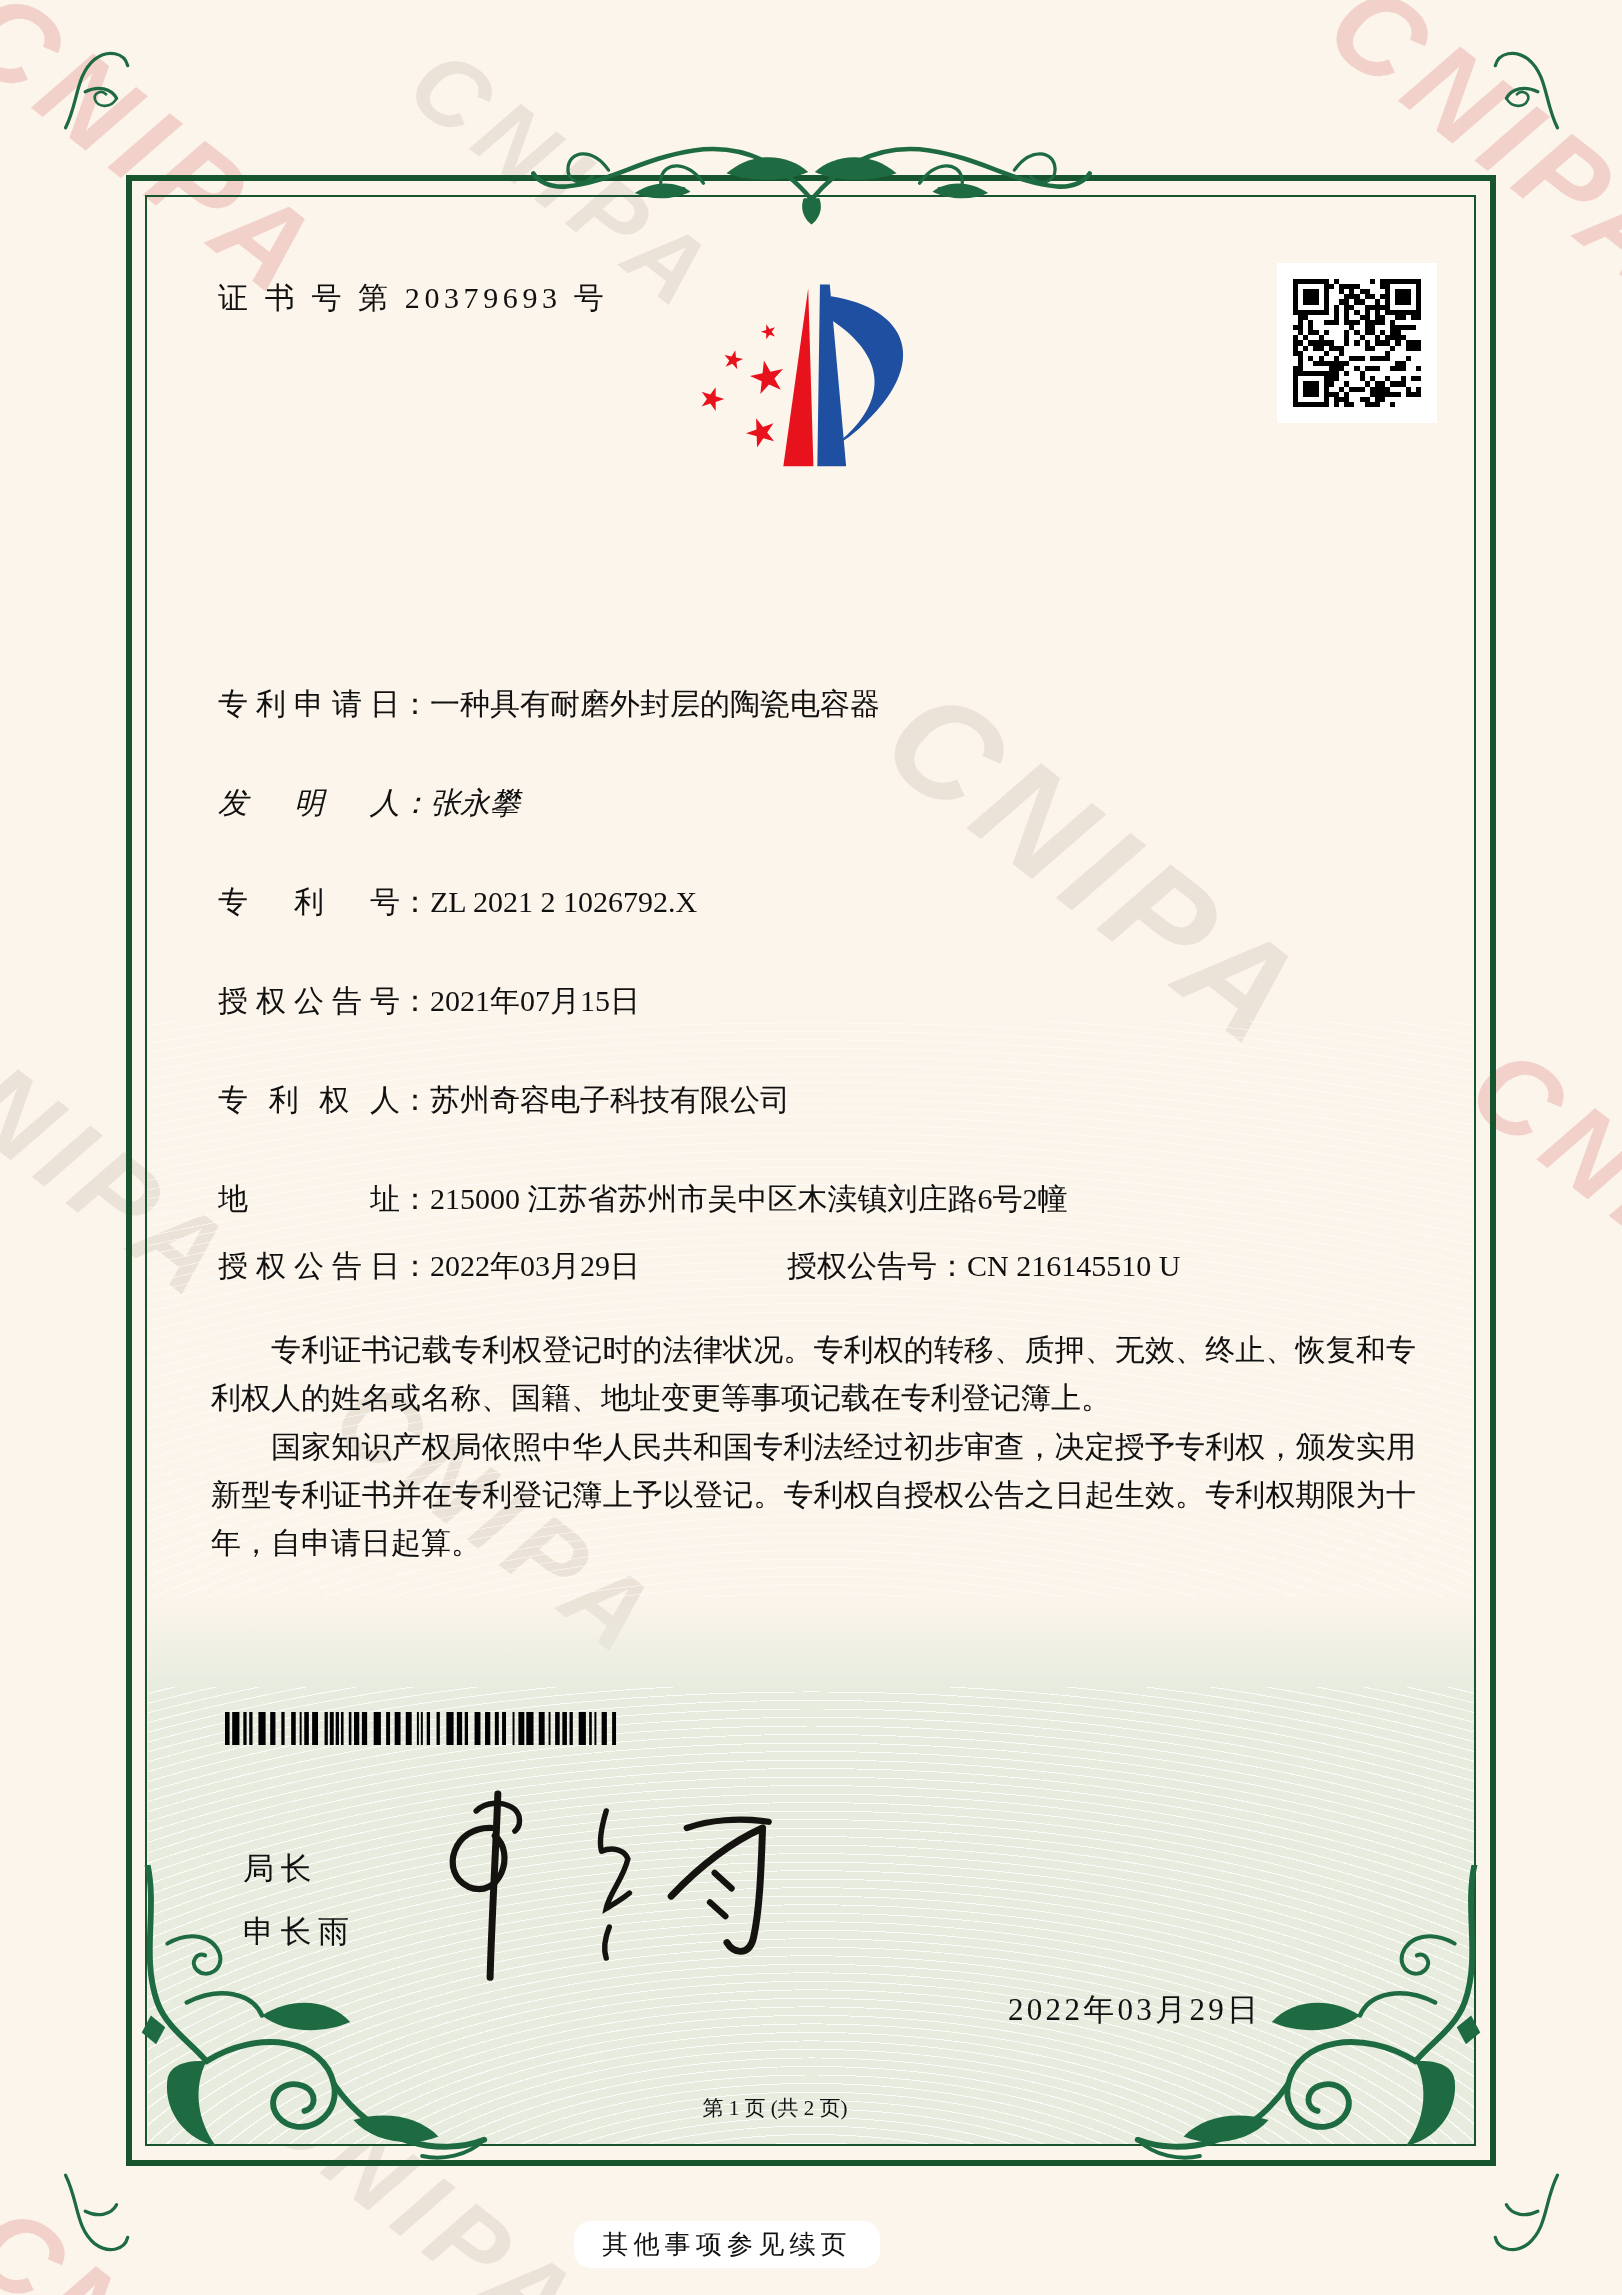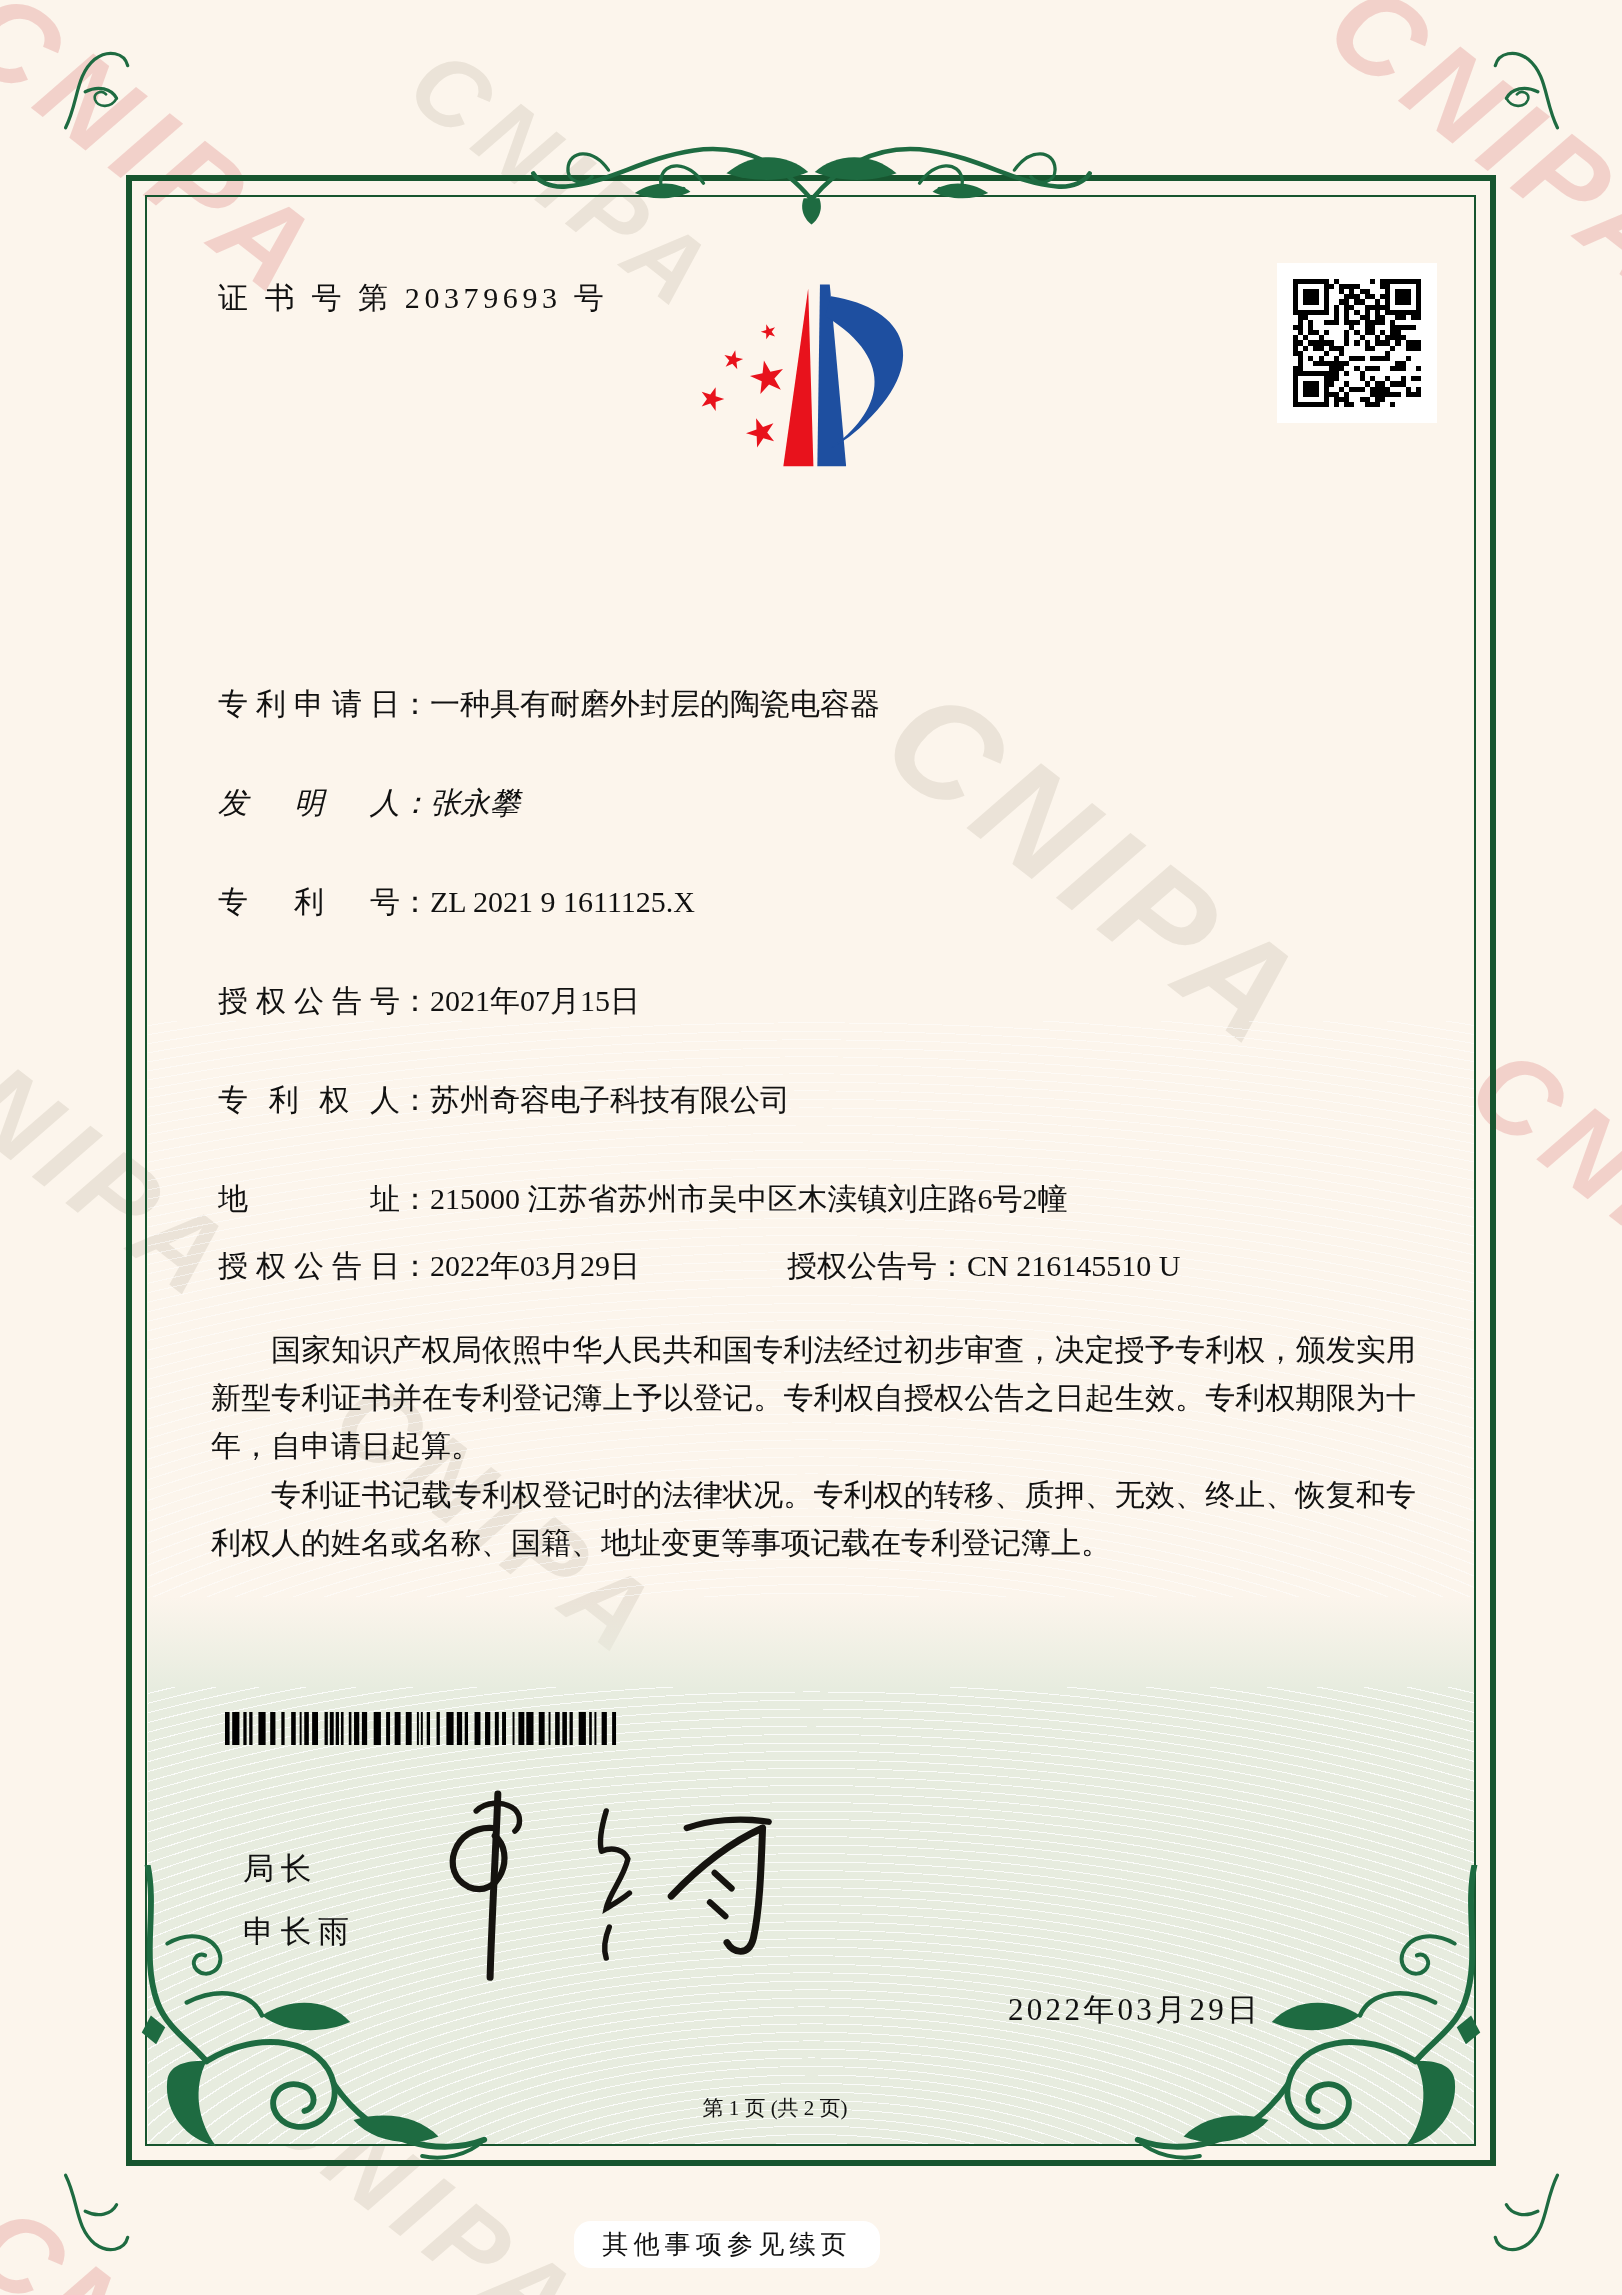--- a/index.html
+++ b/index.html
@@ -506,40 +506,40 @@
 
 
   <div class="fields">
     <div class="frow" style="top:0;">
       <span class="flabel">专利申请日</span><span>：</span><span>一种具有耐磨外封层的陶瓷电容器</span>
     </div>
     <div class="frow" style="top:99px;font-style:italic;">
       <span class="flabel">发明人</span><span>：</span><span>张永攀</span>
     </div>
     <div class="frow" style="top:198px;">
-      <span class="flabel">专利号</span><span>：</span><span>ZL 2021 9 1611125.X</span>
+      <span class="flabel">专利号</span><span>：</span><span>ZL 2021 2 1026792.X</span>
     </div>
     <div class="frow" style="top:297px;">
       <span class="flabel">授权公告号</span><span>：</span><span>2021年07月15日</span>
     </div>
     <div class="frow" style="top:396px;">
       <span class="flabel">专利权人</span><span>：</span><span>苏州奇容电子科技有限公司</span>
     </div>
     <div class="frow" style="top:495px;">
       <span class="flabel">地址</span><span>：</span><span>215000  江苏省苏州市吴中区木渎镇刘庄路6号2幢</span>
     </div>
     <div class="frow" style="top:562px;">
       <span class="flabel">授权公告日</span><span>：</span><span>2022年03月29日</span>
       <span class="grant-right"><span>授权公告号</span><span>：</span><span>CN 216145510 U</span></span>
     </div>
   </div>
 
   <div class="body-text">
+    <p>专利证书记载专利权登记时的法律状况。专利权的转移、质押、无效、终止、恢复和专利权人的姓名或名称、国籍、地址变更等事项记载在专利登记簿上。</p>
     <p>国家知识产权局依照中华人民共和国专利法经过初步审查，决定授予专利权，颁发实用新型专利证书并在专利登记簿上予以登记。专利权自授权公告之日起生效。专利权期限为十年，自申请日起算。</p>
-    <p>专利证书记载专利权登记时的法律状况。专利权的转移、质押、无效、终止、恢复和专利权人的姓名或名称、国籍、地址变更等事项记载在专利登记簿上。</p>
   </div>
 
   <svg class="barcode" id="barcode" viewBox="0 0 600 50" preserveAspectRatio="none">
       <rect x="0" y="0" width="7" height="50"></rect>
       <rect x="11" y="0" width="11" height="50"></rect>
       <rect x="28" y="0" width="5" height="50"></rect>
       <rect x="37" y="0" width="5" height="50"></rect>
       <rect x="51" y="0" width="11" height="50"></rect>
       <rect x="69" y="0" width="8" height="50"></rect>
       <rect x="86" y="0" width="5" height="50"></rect>

